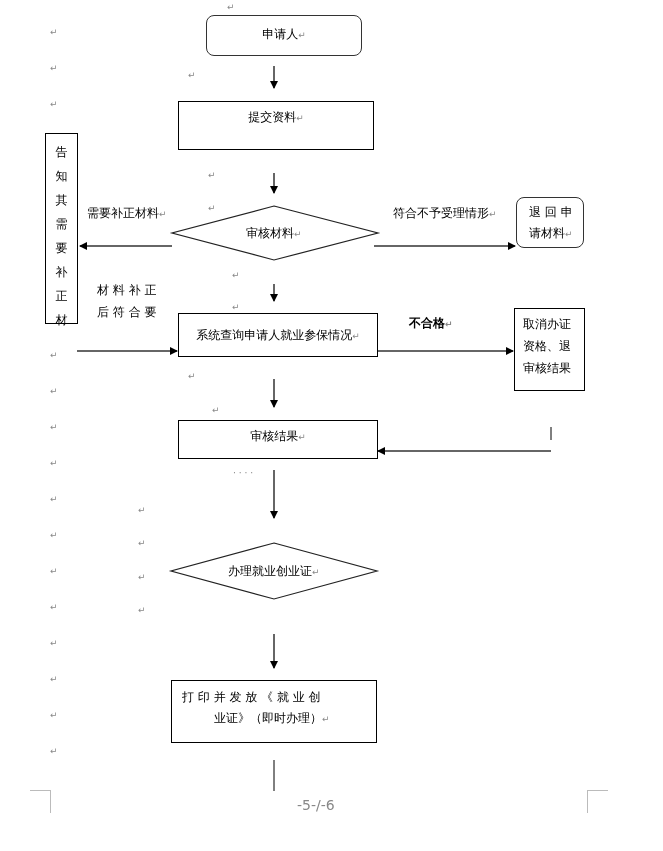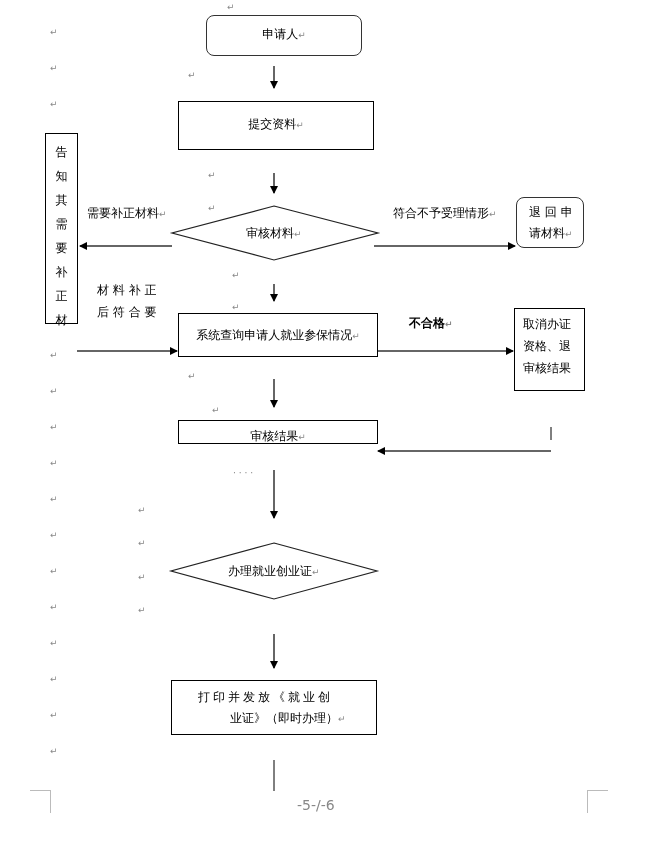--- a/index.html
+++ b/index.html
@@ -44,21 +44,21 @@
   <line x1="551" y1="427" x2="551" y2="440" stroke="#000" stroke-width="1"></line>
 
   <polygon points="274,206 378,233 274,260 172,233" fill="#fff" stroke="#222" stroke-width="1.2"></polygon>
   <polygon points="274,543 377,571 274,599 171,571" fill="#fff" stroke="#222" stroke-width="1.2"></polygon>
 </svg>
 
 <div class="node rounded ctext" style="left:206px;top:15px;width:156px;height:41px;padding-top:10px;">
   <span>申请人</span><span class="pm">↵</span>
 </div>
 
-<div class="node ctext" style="left:178px;top:101px;width:196px;height:49px;padding-top:14px;">
+<div class="node ctext" style="left:178px;top:101px;width:196px;height:49px;padding-top:7px;">
   <span>提交资料</span><span class="pm">↵</span>
 </div>
 
 <div class="label" style="left:246px;top:225px;">
   <span>审核材料</span><span class="pm">↵</span>
 </div>
 
 <div class="node" style="left:45px;top:133px;width:33px;height:191px;">
   <div class="vtext">
     <span>告</span>
@@ -97,31 +97,31 @@
 <div class="label" style="left:409px;top:315px;font-weight:bold;">
   <span>不合格</span><span class="pm">↵</span>
 </div>
 
 <div class="node" style="left:514px;top:308px;width:71px;height:83px;padding:4px 0 0 8px;line-height:22px;">
   <div>取消办证</div>
   <div>资格、退</div>
   <div>审核结果</div>
 </div>
 
-<div class="node ctext" style="left:178px;top:420px;width:200px;height:24px;padding-top:7px;">
+<div class="node ctext" style="left:178px;top:420px;width:200px;height:39px;padding-top:7px;">
   <span>审核结果</span><span class="pm">↵</span>
 </div>
 
 <div class="abs pm" style="left:233px;top:468px;">· · · ·</div>
 
 <div class="label" style="left:228px;top:563px;">
   <span>办理就业创业证</span><span class="pm">↵</span>
 </div>
 
-<div class="node" style="left:171px;top:680px;width:206px;height:55px;padding:6px 0 0 26px;line-height:21px;font-family:Liberation Serif, serif;">
+<div class="node" style="left:171px;top:680px;width:206px;height:63px;padding:6px 0 0 10px;line-height:21px;">
   <div>打 印 并 发 放 《 就 业 创</div>
   <div style="padding-left:32px;"><span>业证》（即时办理）</span><span class="pm">↵</span></div>
 </div>
 
 <div class="abs pm" style="left:50px;top:27px;">↵</div>
 <div class="abs pm" style="left:50px;top:63px;">↵</div>
 <div class="abs pm" style="left:50px;top:99px;">↵</div>
 <div class="abs pm" style="left:50px;top:350px;">↵</div>
 <div class="abs pm" style="left:50px;top:386px;">↵</div>
 <div class="abs pm" style="left:50px;top:422px;">↵</div>

